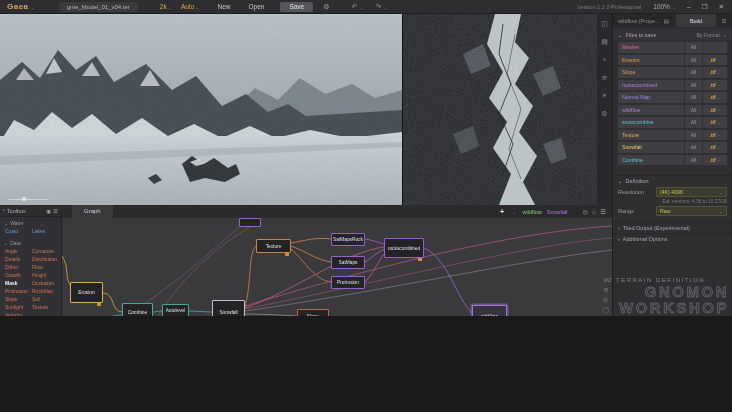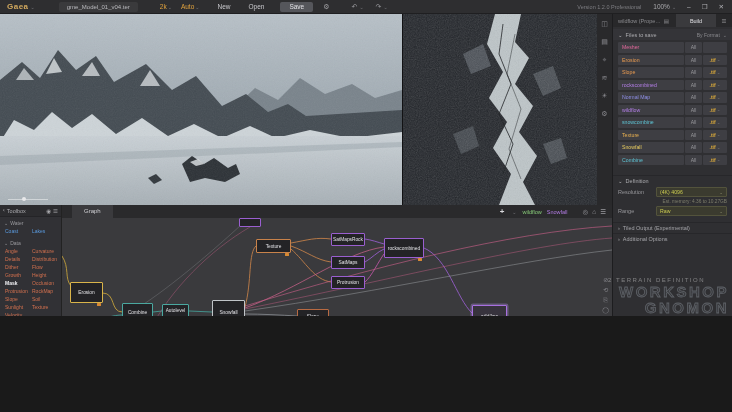--- a/index.html
+++ b/index.html
@@ -518,17 +518,17 @@
         <span>D:</span>
         <span class="st-pill">Passive Optimizer</span>
         <span class="st-pill">Quota Used 81.2G</span>
         <span>90MB</span>
         <span class="st-strong">3.87GB</span>
       </div>
   </div>
 
   <div class="wm">
     <div class="wm-chapter">2   TERRAIN DEFINITION</div>
+    <div class="wm-line">GNOMON</div>
     <div class="wm-line">WORKSHOP</div>
-    <div class="wm-line">GNOMON</div>
   </div>
 
 </div>
 
 </body></html>

